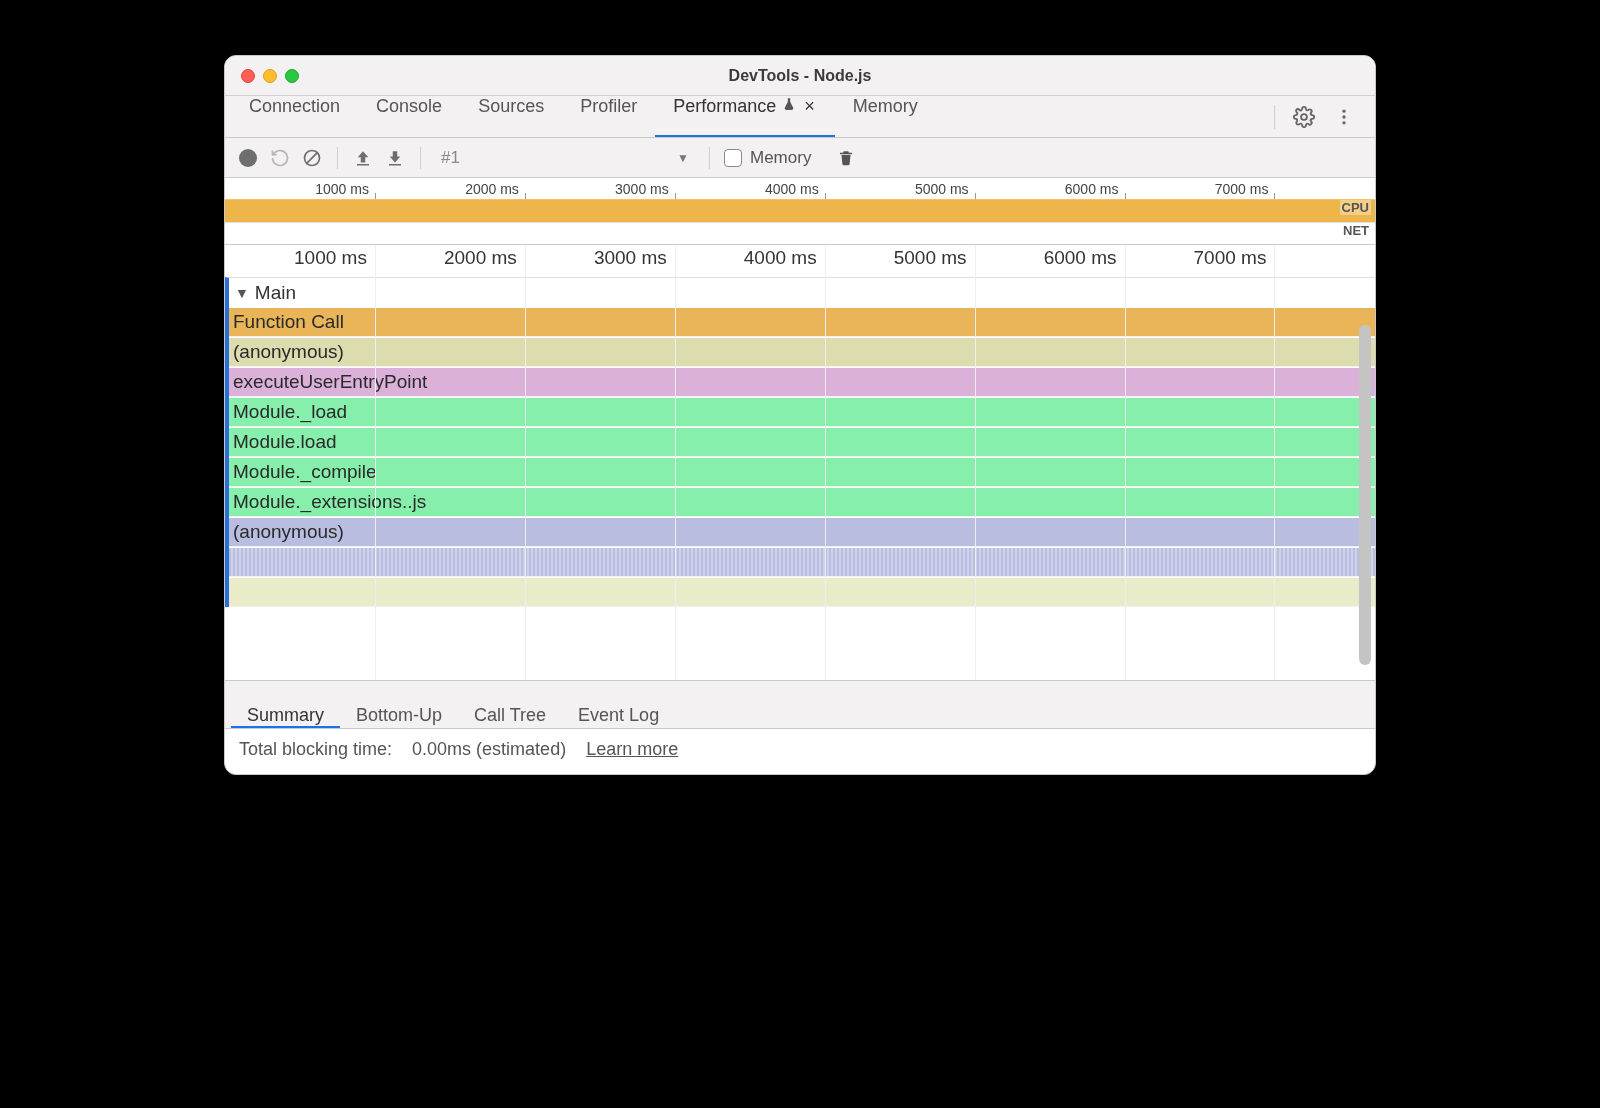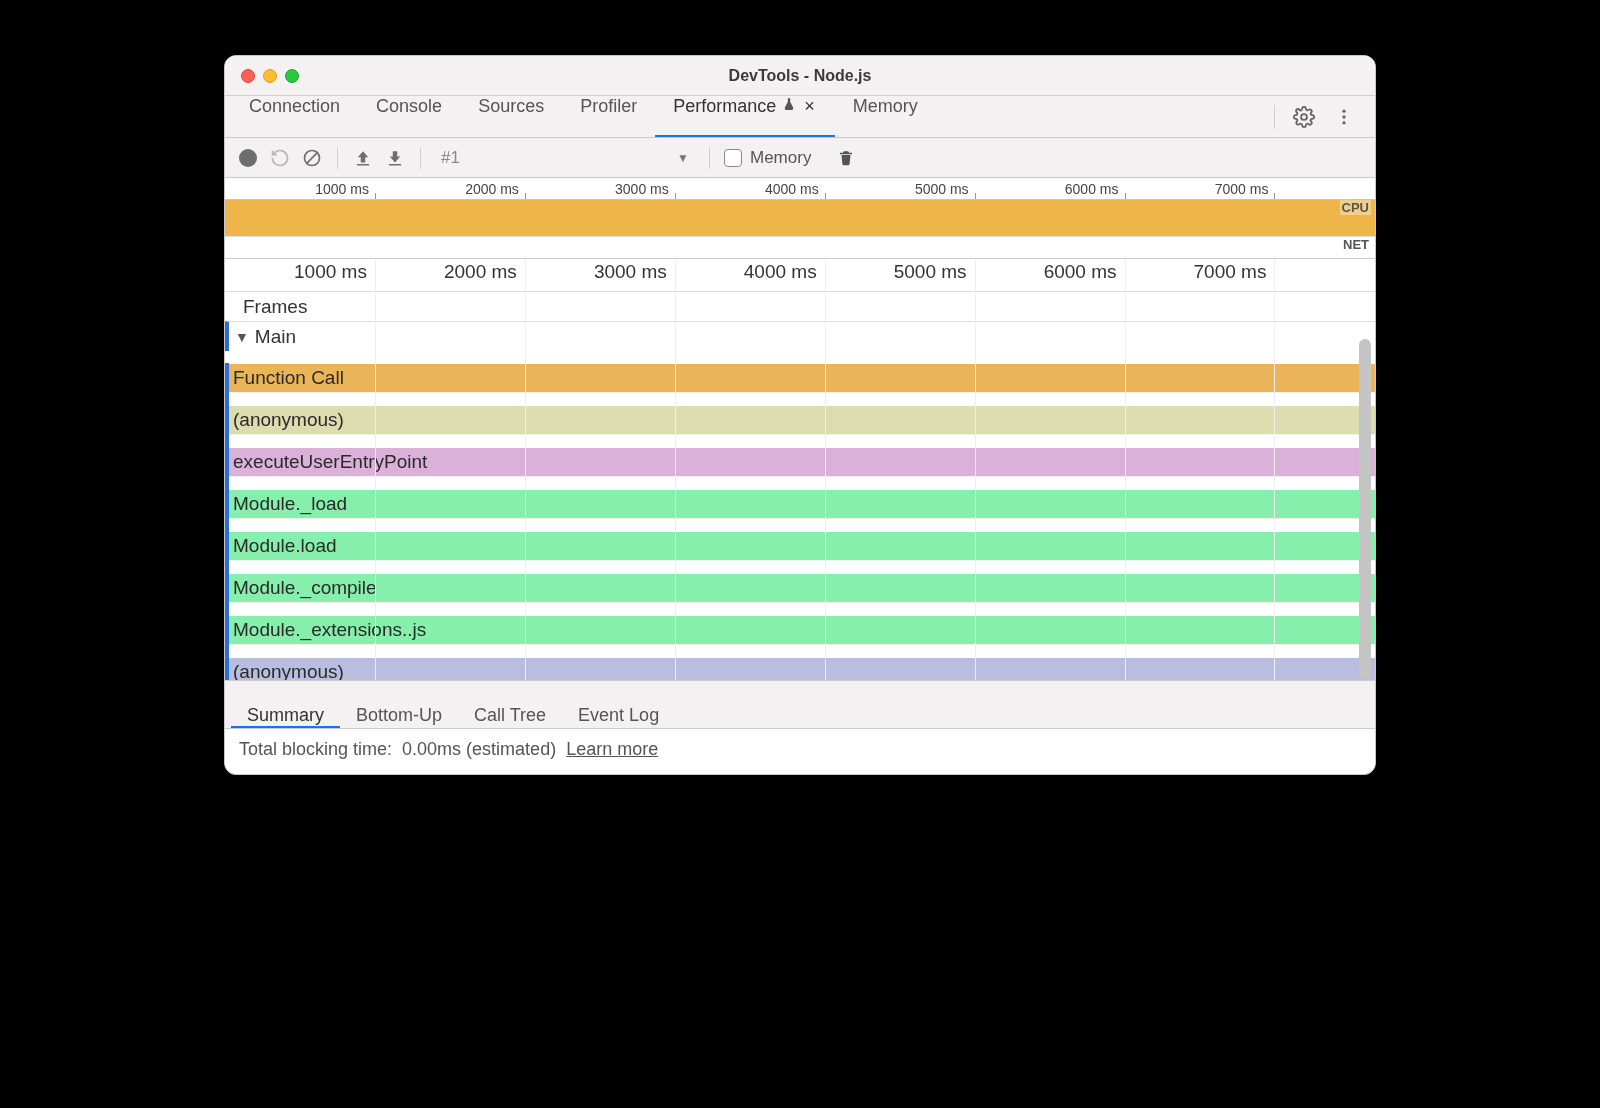--- a/index.html
+++ b/index.html
@@ -105,21 +105,21 @@
     height: 22px; background:#fff; position:relative; border-bottom:1px solid #f4bf66;
   }
   .ov-tick { position:absolute; top:0; height:100%; display:flex; align-items:center; }
   .ov-tick-label { font-size:14px; color:#444; transform: translateX(-100%); padding-right:6px; white-space:nowrap; }
   .ov-tick-line { width:1px; height:6px; background:#999; position:absolute; bottom:0; }
   .ov-track { position:relative; }
   .ov-track .track-label {
     position:absolute; right:4px; top:0; font-size:13px; font-weight:700; color:#555;
     background: rgba(255,255,255,.35); padding:0 2px;
   }
-  .ov-cpu  { height:36px; background:#eeb54a; }
+  .ov-cpu  { height:22px; background:#eeb54a; }
   .ov-net  { height:22px; background:#fff; border-top:1px solid #e0e0e0; }
 
   
   .flame-wrap { flex:1; position:relative; overflow:hidden; display:flex; }
   .flame-scroll { flex:1; overflow:hidden; position:relative; }
   .flame-content { position:absolute; inset:0; }
   .flame-ruler {
     height: 32px; background:#fff; position:relative;
   }
   .fr-tick { position:absolute; top:2px; font-size:19px; color:#333; transform: translateX(-100%); padding-right:8px; white-space:nowrap; }
@@ -130,21 +130,20 @@
     border-top:1px solid #ddd;
   }
   .section-head.main { padding-left:6px; border-left:4px solid #2a6fd6; }
   .disclose { font-size:14px; color:#555; padding-right:6px; }
   .flame-rows { position:relative; border-left:4px solid #2a6fd6; }
   .flame-row {
     height:30px; position:relative;
     display:flex; align-items:center;
     border-top:1px solid rgba(255,255,255,.55);
     border-bottom:1px solid rgba(0,0,0,.06);
-    margin-top:12px;
   }
   .flame-row .bar {
     position:absolute; left:0; right:0; top:0; bottom:0;
     display:flex; align-items:center; padding-left:4px;
     font-size:19px; color:#2a2a2a;
     white-space:nowrap; overflow:hidden;
   }
   .c-mustard { background:#e9b558; }
   .c-olive   { background:#dcdcae; }
   .c-pink    { background:#dbb1da; }
@@ -172,21 +171,21 @@
     display:flex; align-items:flex-end; padding:0 6px;
   }
   .dtab {
     display:flex; align-items:center; padding:0 16px;
     font-size:18px; color:#555; cursor:pointer;
     border-bottom:2px solid transparent;
   }
   .dtab.active { color:#333; border-bottom-color:#1a73e8; }
   .detail-body {
     padding:10px 14px 14px 14px; font-size:18px; color:#555;
-    display:flex; align-items:center; gap:10px;border-radius:18px;
+    display:flex; align-items:center; gap:20px;border-radius:18px;
   }
   .detail-body a { color:#555; text-decoration:underline; }
 </style>
 </head>
 <body>
 
 <div class="window">
 
   <div class="titlebar">
     <div class="traffic">
@@ -335,23 +334,20 @@
 
           <div class="flame-ruler" id="flame-ruler">
               <div class="fr-tick" style="left: 149.918px;">1000 ms</div>
               <div class="fr-tick" style="left: 299.836px;">2000 ms</div>
               <div class="fr-tick" style="left: 449.753px;">3000 ms</div>
               <div class="fr-tick" style="left: 599.671px;">4000 ms</div>
               <div class="fr-tick" style="left: 749.589px;">5000 ms</div>
               <div class="fr-tick" style="left: 899.507px;">6000 ms</div>
               <div class="fr-tick" style="left: 1049.42px;">7000 ms</div>
             </div>
-          <div class="section-head">
-            <span>Frames</span>
-          </div>
           <div class="section-head main">
             <span class="disclose">▼</span>
             <span>Main</span>
           </div>
           <div class="flame-rows" id="flame-rows">
               <div class="flame-row">
                 <div class="bar c-mustard">
                   <span>Function Call</span>
                 </div>
               </div>

